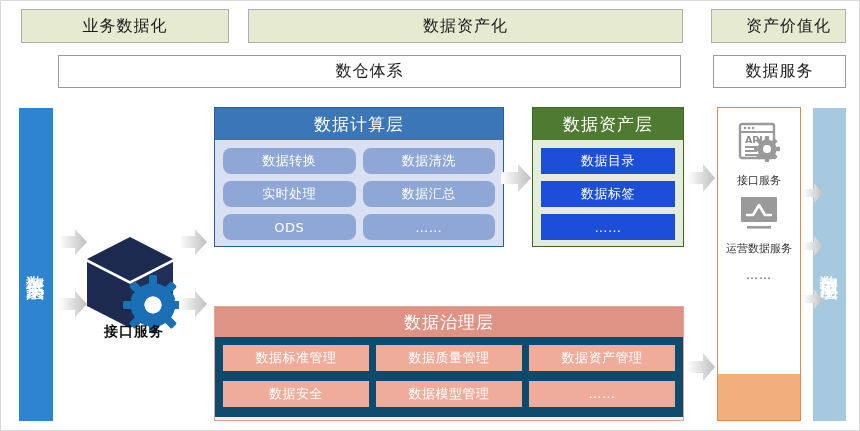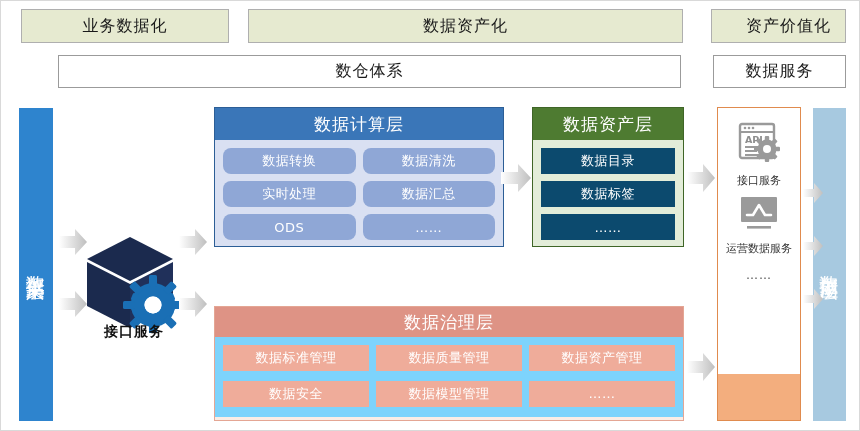--- a/index.html
+++ b/index.html
@@ -77,27 +77,27 @@
   #compute-panel .pbody { background: #D9E0F2; grid-template-columns: 1fr 1fr;
                           height: 106px; }
   #compute-panel .cell { background: #8FA7D6; border-radius: 8px; }
 
   
   #asset-panel { left: 531px; top: 106px; width: 152px; height: 140px;
                  background: #4E7B31; border: 1px solid #3F6527; }
   #asset-panel .phead { height: 32px; }
   #asset-panel .pbody { background: #E3EDD9; grid-template-columns: 1fr;
                         height: 106px; }
-  #asset-panel .cell { background: #0c4a6e; }
+  #asset-panel .cell { background: #1d4ed8; }
 
   
   #gov-panel { left: 213px; top: 305px; width: 470px; height: 115px;
                background: #FBEDE6; border: 1px solid #E4A694; }
   #gov-panel .phead { height: 30px; background: #DE9385; }
-  #gov-panel .pbody { background: #7dd3fc; grid-template-columns: 1fr 1fr 1fr;
+  #gov-panel .pbody { background: #0c4a6e; grid-template-columns: 1fr 1fr 1fr;
                       height: 80px; text-align: right; }
   #gov-panel .cell { background: #EFAC9A; }
 
   
   #service-panel { left: 716px; top: 106px; width: 84px; height: 314px;
                    background: #F3AE7E; border: 1px solid #E08B4E; }
   #service-panel .phead { height: 48px; font-size: 16px; }
   #service-panel .sbody {
     background: #ffffff; width: 100%; height: 266px;
     display: flex; flex-direction: column; align-items: center;

